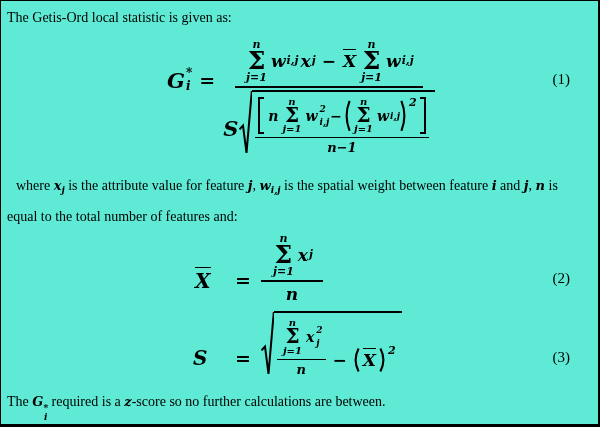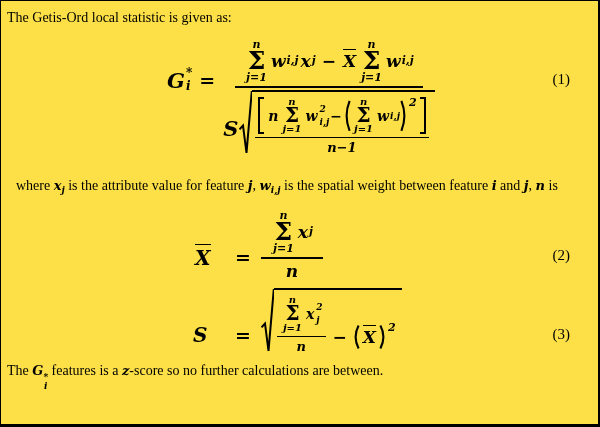--- a/index.html
+++ b/index.html
@@ -1,20 +1,20 @@
 <!DOCTYPE html>
 <html><head>
 <meta charset="utf-8">
 <style>
   * { margin:0; padding:0; box-sizing:border-box; }
   html,body { background:#fff; }
   .page {
     width:600px; height:427px;
     border:1px solid #000; border-right-width:2px; border-bottom-width:3px;
-    background:#fde047; color:#000;
+    background:#5eead4; color:#000;
     padding:7px 8px 4px 6px;
     font-family:"Liberation Serif", serif;
     overflow:hidden; position:relative;
   }
   .bodytext { font-size:14px; line-height:19px; }
   .para { line-height:29px; margin-top:6px;margin-left:9px; }
   .para2 { line-height:23px; }
   
   .im { font-family:"DejaVu Serif", serif; font-style:italic; font-weight:bold; font-size:13px; }
   .imsub { font-family:"DejaVu Serif", serif; font-style:italic; font-weight:bold; font-size:9px; vertical-align:-3px; }
@@ -164,20 +164,21 @@
               <span class="fden">n−1</span>
             </span>
           </span>
         </span>
       </span>
     </span>
     <span class="eqnum">(1)</span>
   </div>
 
   <p class="bodytext para"><span>where </span><span class="im">x</span><span class="imsub">j</span><span> is the attribute value for feature </span><span class="im">j</span><span>, </span><span class="im">w</span><span class="imsub">i,j</span><span> is the spatial weight between feature </span><span class="im">i</span><span> and </span><span class="im">j</span><span>, </span><span class="im">n</span><span> is</span></p>
+  <p class="bodytext para2">equal to the total number of features and:</p>
 
   <div class="eqrow eq2row m">
     <span class="lhs23">
       <span class="xbar">X</span>
       <span class="eqs">=</span>
     </span>
     <span class="frac frac2">
       <span class="fnum">
         <span class="sum">
           <span class="slim">n</span>
@@ -236,18 +237,18 @@
                 </svg>
             </span>
             <span class="psup2">2</span>
           </span>
         </span>
       </span>
     </span>
     <span class="eqnum">(3)</span>
   </div>
 
-  <p class="bodytext" style="margin-top:0;"><span>The </span><span class="im">G</span><span class="gstack-inline">
+  <p class="bodytext" style="margin-top:8px;"><span>The </span><span class="im">G</span><span class="gstack-inline">
         <span>*</span>
         <span>i</span>
-      </span><span> features is a </span><span class="im">z</span><span>-score so no further calculations are between.</span></p>
+      </span><span> required is a </span><span class="im">z</span><span>-score so no further calculations are between.</span></p>
 
 </div>
 
 </body></html>

